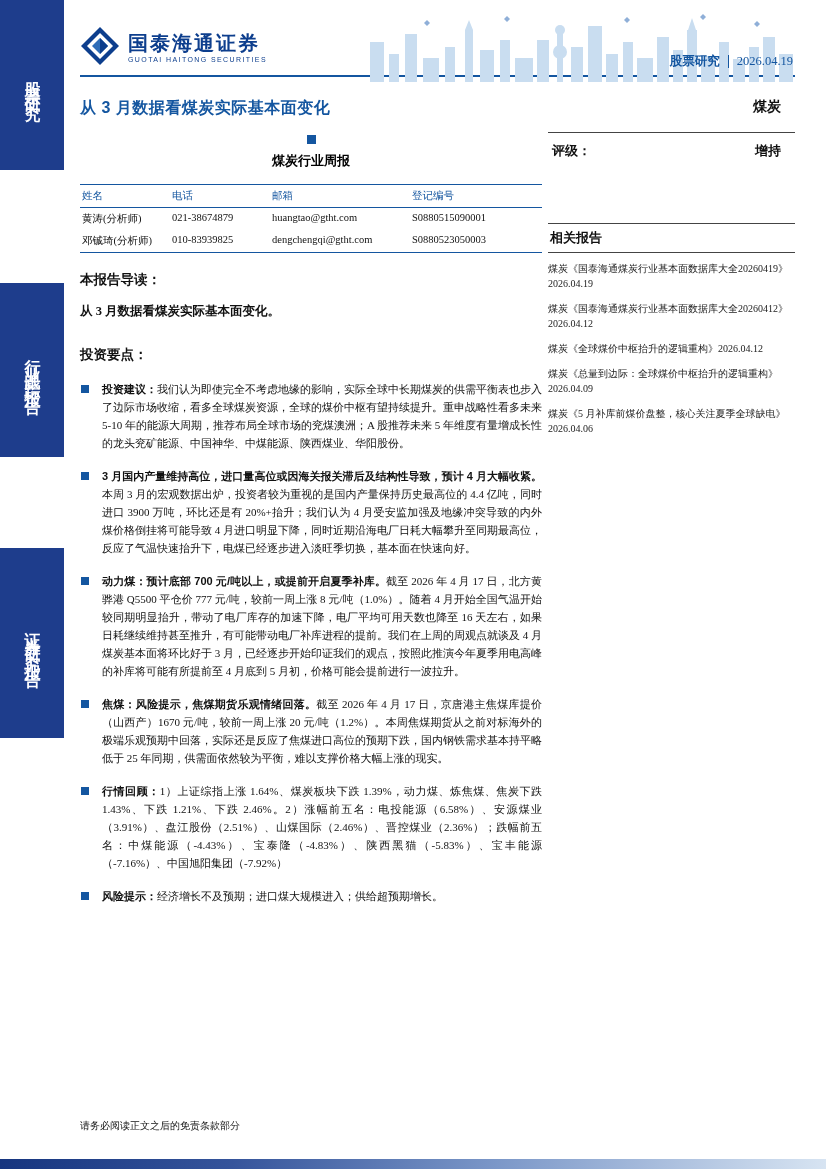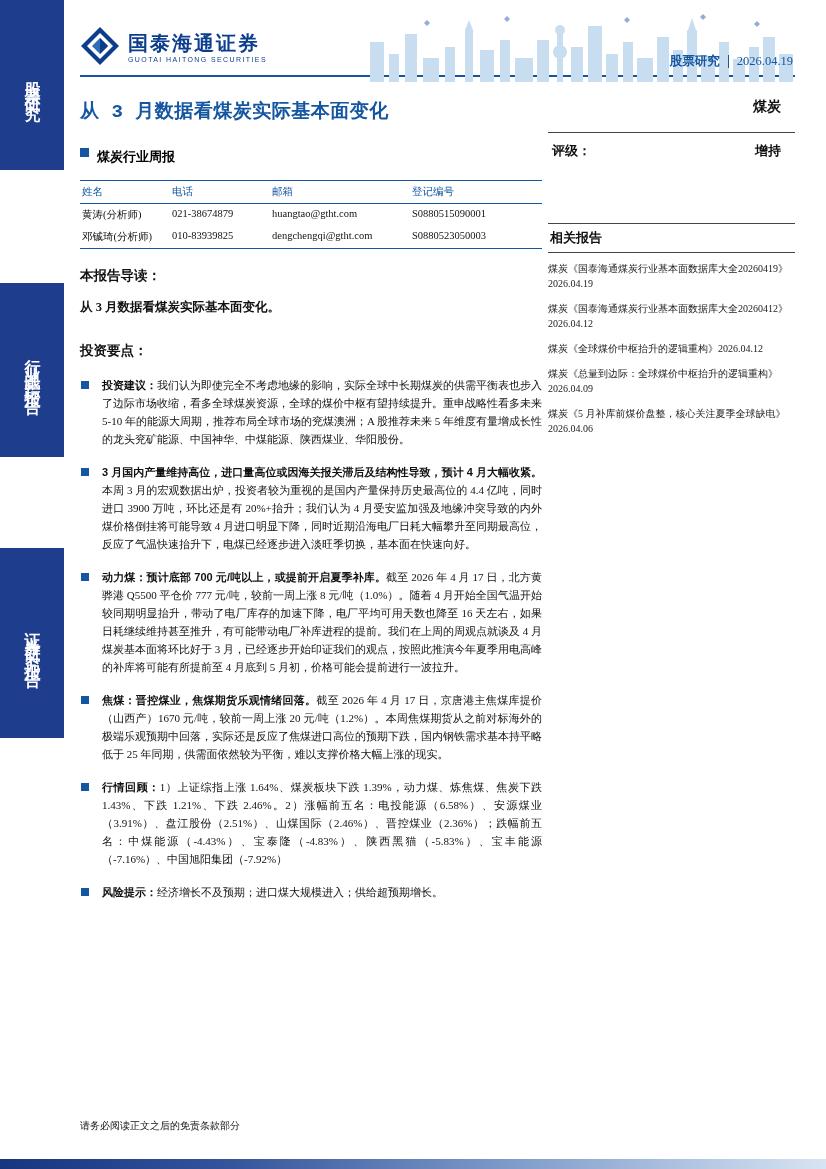--- a/index.html
+++ b/index.html
@@ -33,23 +33,23 @@
       font-size:20px;color:#0d3e8d;letter-spacing:2px;}
   .brand-en{font-family:"Liberation Sans","DejaVu Sans",sans-serif;font-size:7px;
       color:#0d3e8d;letter-spacing:1.4px;margin-top:2px;}
   .skyline{position:absolute;right:0;top:12px;}
   .header-meta{position:absolute;right:2px;bottom:5px;display:flex;align-items:center;
       gap:8px;color:var(--accent);font-size:12.5px;}
   .header-meta .cat{font-weight:bold;}
   .meta-divider{width:1px;height:13px;background:var(--accent);}
   
   .main-col{position:absolute;left:80px;top:98px;width:462px;}
-  .doc-title{font-family:Liberation Mono, monospace;font-weight:bold;
-      font-size:19px;color:var(--accent);letter-spacing:.5px;}
-  .subtitle-row{margin-top:24px;display:flex;align-items:flex-start;gap:8px;}
+  .doc-title{font-family:Liberation Sans, sans-serif;font-weight:bold;
+      font-size:16px;color:var(--accent);letter-spacing:.5px;}
+  .subtitle-row{margin-top:16px;display:flex;align-items:center;gap:8px;flex-direction:column;}
   .blue-sq{width:9px;height:9px;background:var(--accent);flex:0 0 auto;}
   .subtitle{font-family:"Liberation Sans","DejaVu Sans",sans-serif;font-weight:bold;
       font-size:13px;color:#000;}
   .analyst-table{margin-top:14px;border-top:1px solid var(--accent);
       border-bottom:1px solid var(--accent);font-size:10.5px;}
   .a-row{display:grid;grid-template-columns:90px 100px 140px 1fr;padding:4px 2px;}
   .a-head{color:var(--accent);border-bottom:1px solid var(--accent);
       font-family:"Liberation Sans","DejaVu Sans",sans-serif;}
   .guide-label,.points-label{margin-top:18px;font-family:"Liberation Sans","DejaVu Sans",sans-serif;
       font-weight:bold;font-size:13.5px;}
@@ -198,21 +198,21 @@
       <div class="bullet">
         <span class="sq"></span>
         <span class="lead">3 月国内产量维持高位，进口量高位或因海关报关滞后及结构性导致，预计 4 月大幅收紧。</span><span>本周 3 月的宏观数据出炉，投资者较为重视的是国内产量保持历史最高位的 4.4 亿吨，同时进口 3900 万吨，环比还是有 20%+抬升；我们认为 4 月受安监加强及地缘冲突导致的内外煤价格倒挂将可能导致 4 月进口明显下降，同时近期沿海电厂日耗大幅攀升至同期最高位，反应了气温快速抬升下，电煤已经逐步进入淡旺季切换，基本面在快速向好。</span>
       </div>
       <div class="bullet">
         <span class="sq"></span>
         <span class="lead">动力煤：预计底部 700 元/吨以上，或提前开启夏季补库。</span><span>截至 2026 年 4 月 17 日，北方黄骅港 Q5500 平仓价 777 元/吨，较前一周上涨 8 元/吨（1.0%）。随着 4 月开始全国气温开始较同期明显抬升，带动了电厂库存的加速下降，电厂平均可用天数也降至 16 天左右，如果日耗继续维持甚至推升，有可能带动电厂补库进程的提前。我们在上周的周观点就谈及 4 月煤炭基本面将环比好于 3 月，已经逐步开始印证我们的观点，按照此推演今年夏季用电高峰的补库将可能有所提前至 4 月底到 5 月初，价格可能会提前进行一波拉升。</span>
       </div>
       <div class="bullet">
         <span class="sq"></span>
-        <span class="lead">焦煤：晋控煤业，焦煤期货乐观情绪回落。</span><span>截至 2026 年 4 月 17 日，京唐港主焦煤库提价（山西产）1670 元/吨，较前一周上涨 20 元/吨（1.2%）。本周焦煤期货从之前对标海外的极端乐观预期中回落，实际还是反应了焦煤进口高位的预期下跌，国内钢铁需求基本持平略低于 25 年同期，供需面依然较为平衡，难以支撑价格大幅上涨的现实。</span>
+        <span class="lead">焦煤：风险提示，焦煤期货乐观情绪回落。</span><span>截至 2026 年 4 月 17 日，京唐港主焦煤库提价（山西产）1670 元/吨，较前一周上涨 20 元/吨（1.2%）。本周焦煤期货从之前对标海外的极端乐观预期中回落，实际还是反应了焦煤进口高位的预期下跌，国内钢铁需求基本持平略低于 25 年同期，供需面依然较为平衡，难以支撑价格大幅上涨的现实。</span>
       </div>
       <div class="bullet">
         <span class="sq"></span>
         <span class="lead">行情回顾：</span><span>1）上证综指上涨 1.64%、煤炭板块下跌 1.39%，动力煤、炼焦煤、焦炭下跌 1.43%、下跌 1.21%、下跌 2.46%。2）涨幅前五名：电投能源（6.58%）、安源煤业（3.91%）、盘江股份（2.51%）、山煤国际（2.46%）、晋控煤业（2.36%）；跌幅前五名：中煤能源（-4.43%）、宝泰隆（-4.83%）、陕西黑猫（-5.83%）、宝丰能源（-7.16%）、中国旭阳集团（-7.92%）</span>
       </div>
       <div class="bullet">
         <span class="sq"></span>
         <span class="lead">风险提示：</span><span>经济增长不及预期；进口煤大规模进入；供给超预期增长。</span>
       </div>
     </div>

